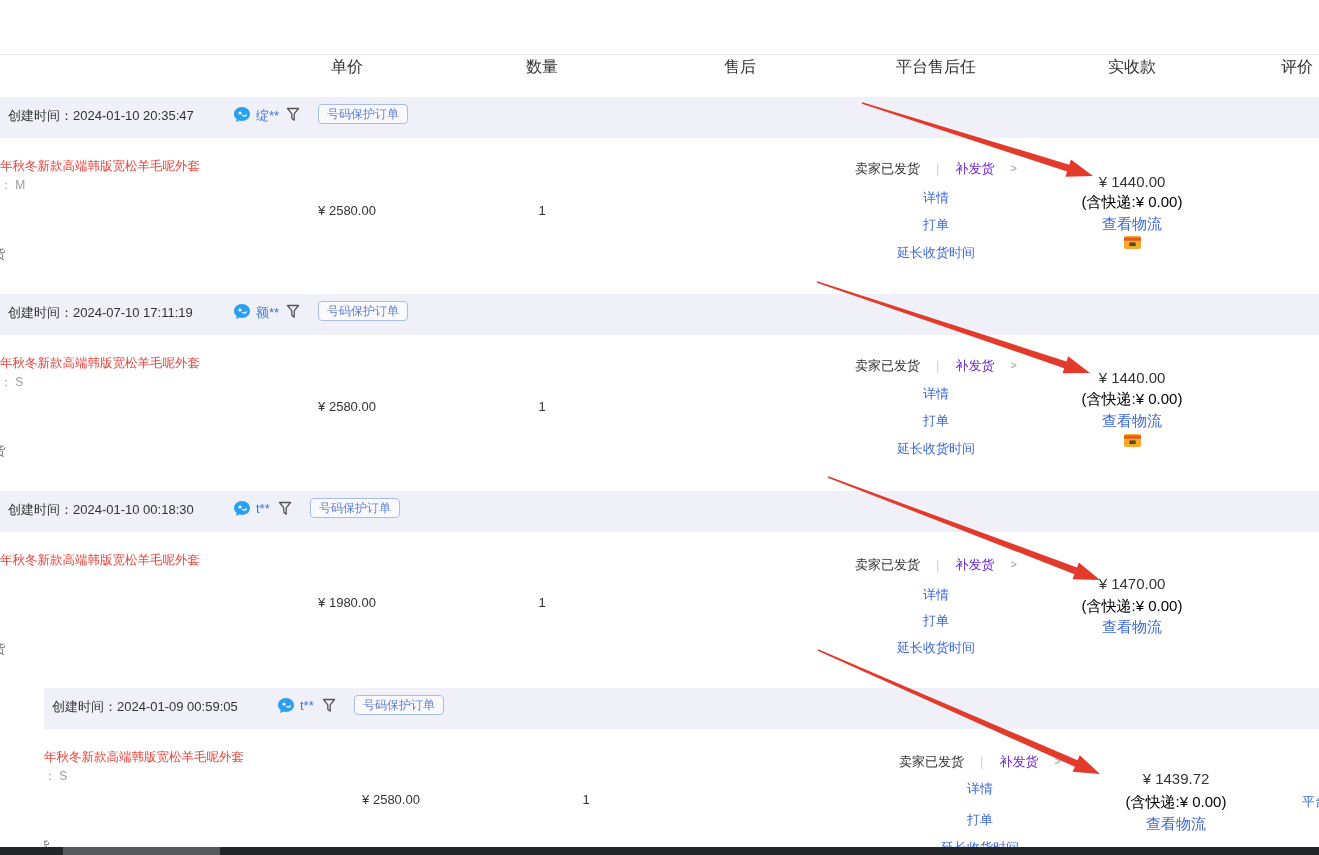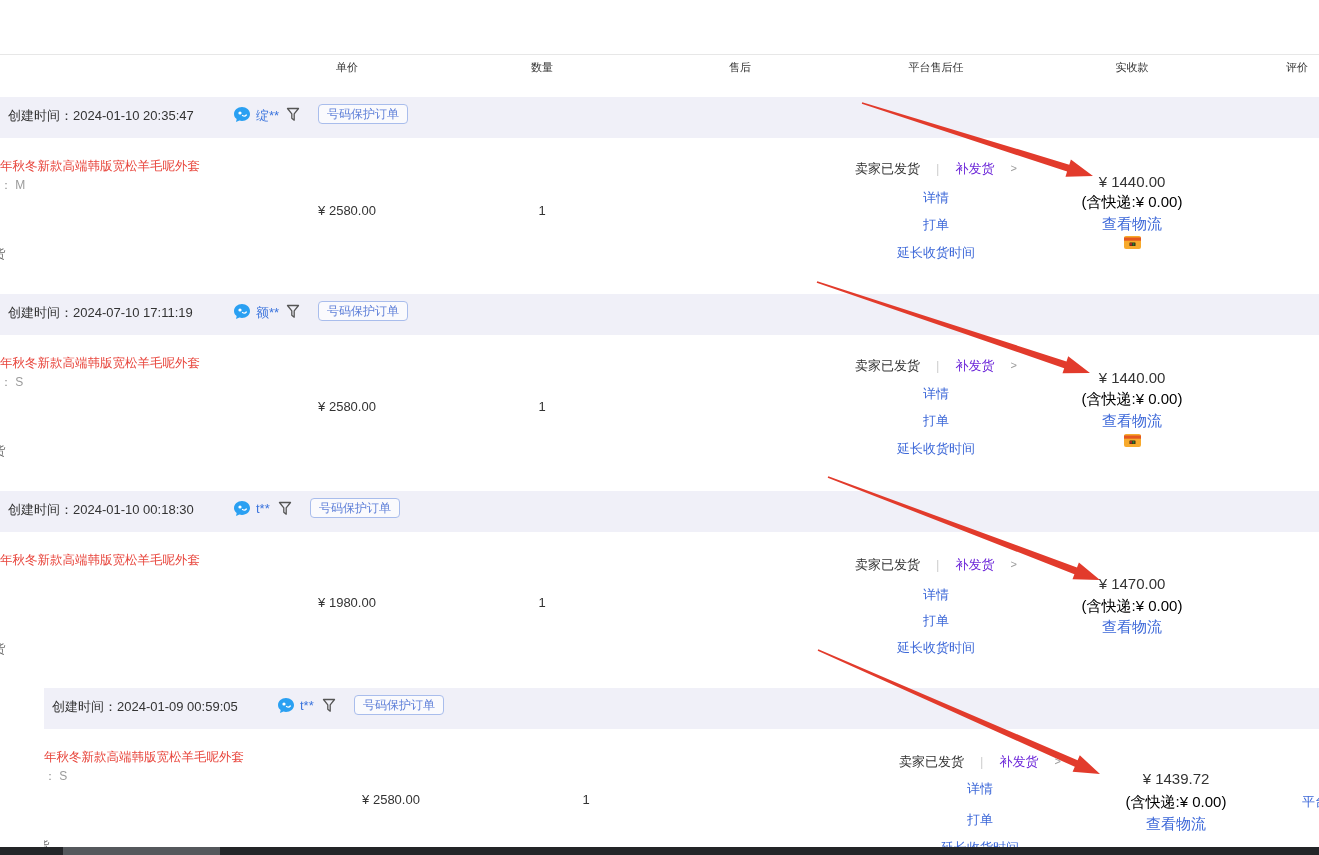--- a/index.html
+++ b/index.html
@@ -1,20 +1,20 @@
 <!DOCTYPE html>
 <html><head>
 <meta charset="utf-8">
 <style>
   html,body{margin:0;padding:0;background:#fff;}
   #app{position:relative;width:1319px;height:855px;overflow:hidden;background:#fff;
        font-family:"Liberation Sans","DejaVu Sans",sans-serif;color:#333;}
   .abs{position:absolute;}
   .topline{left:0;top:54px;width:1319px;height:1px;background:#e7e7e7;}
-  .colhead{top:59px;height:16px;line-height:16px;font-size:11px;color:#333;text-align:center;}
+  .colhead{top:59px;height:16px;line-height:16px;font-size:16px;color:#333;text-align:center;}
   .order{left:0;width:1319px;}
   .bar{left:0;top:0;width:1319px;height:41px;background:#f0f0f8;}
   .created{left:8px;top:10px;font-size:13px;color:#333;white-space:nowrap;}
   .ww{left:233px;top:9px;width:18px;height:18px;}
   .buyer{left:256px;top:10px;font-size:13px;color:#3b74dd;white-space:nowrap;}
   .filter{left:286px;top:10px;width:14px;height:15px;}
   .badge{left:318px;top:7px;height:18px;line-height:18px;padding:0 8px;font-size:12px;
          color:#5e7fd8;border:1px solid #a9bdec;border-radius:4px;background:rgba(255,255,255,.65);white-space:nowrap;}
   .ptitle{left:0;width:230px;font-size:12.5px;color:#e8453c;white-space:nowrap;overflow:hidden;height:16px;line-height:16px;}
   .sku{left:0;font-size:12px;color:#9a9a9a;white-space:nowrap;height:15px;line-height:15px;}

